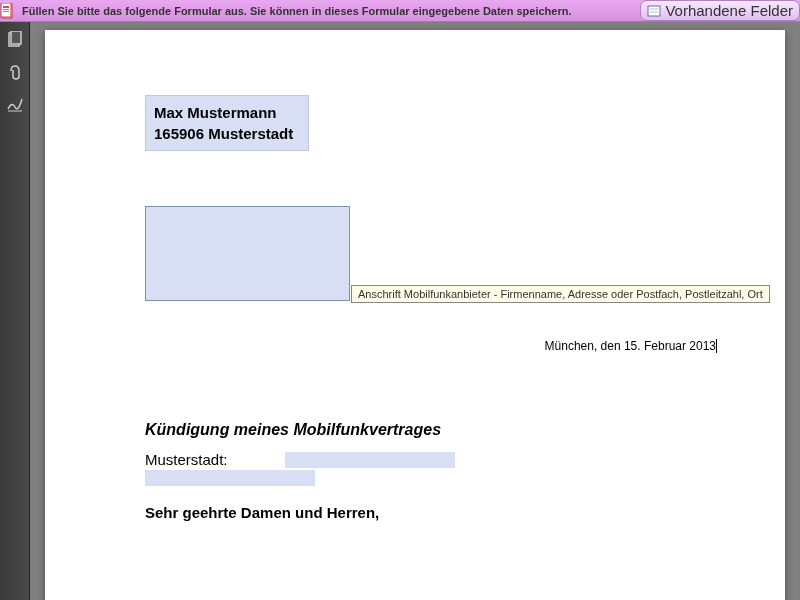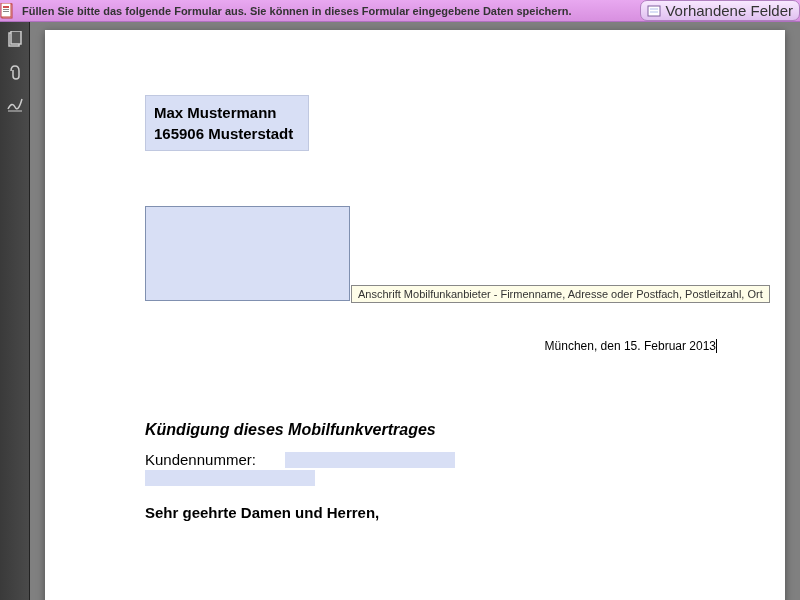--- a/index.html
+++ b/index.html
@@ -183,25 +183,25 @@
       </div>
 
       <div class="recipient-field">
         <div class="tooltip">Anschrift Mobilfunkanbieter - Firmenname, Adresse oder Postfach, Postleitzahl, Ort</div>
       </div>
 
       <div class="date-line">
         <span>München, den 15. Februar 2013</span><span class="cursor-caret"></span>
       </div>
 
-      <div class="subject">Kündigung dieses Mobilfunkvertrages</div>
+      <div class="subject">Kündigung meines Mobilfunkvertrages</div>
 
       <div class="ref-lines">
         <div class="row">
-          <span class="label">Kundennummer:</span>
+          <span class="label">Musterstadt:</span>
           <span class="fill"></span>
         </div>
         <div class="row">
           <span class="fill"></span>
         </div>
       </div>
 
       <div class="salutation">Sehr geehrte Damen und Herren,</div>
 
     </div>

